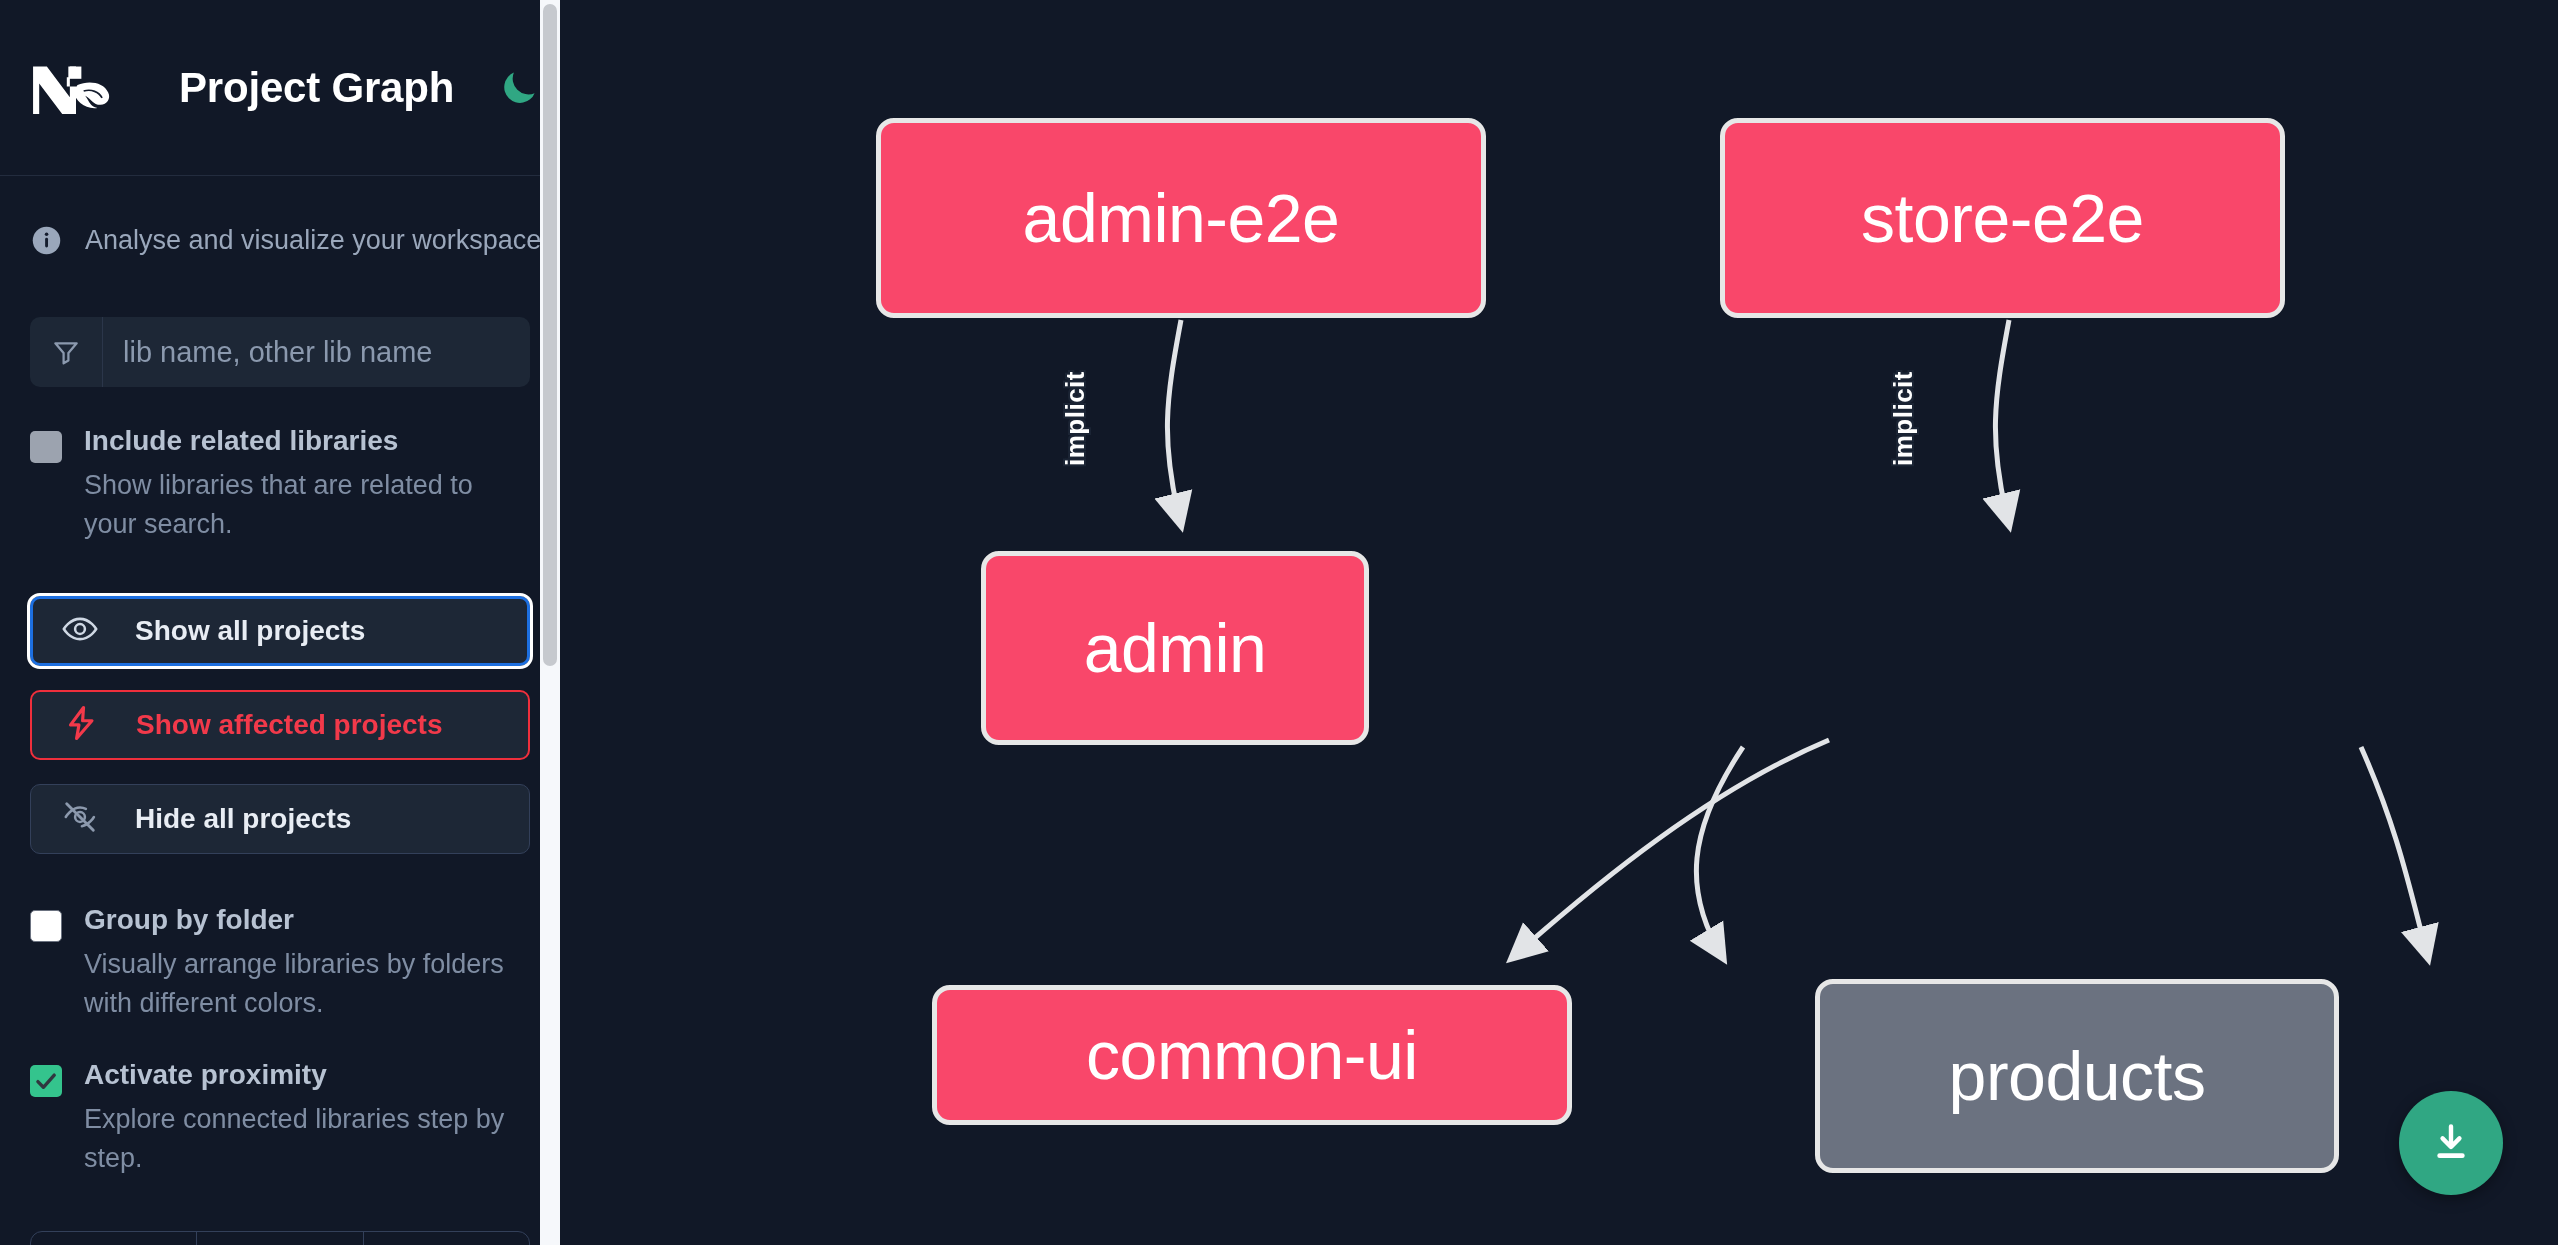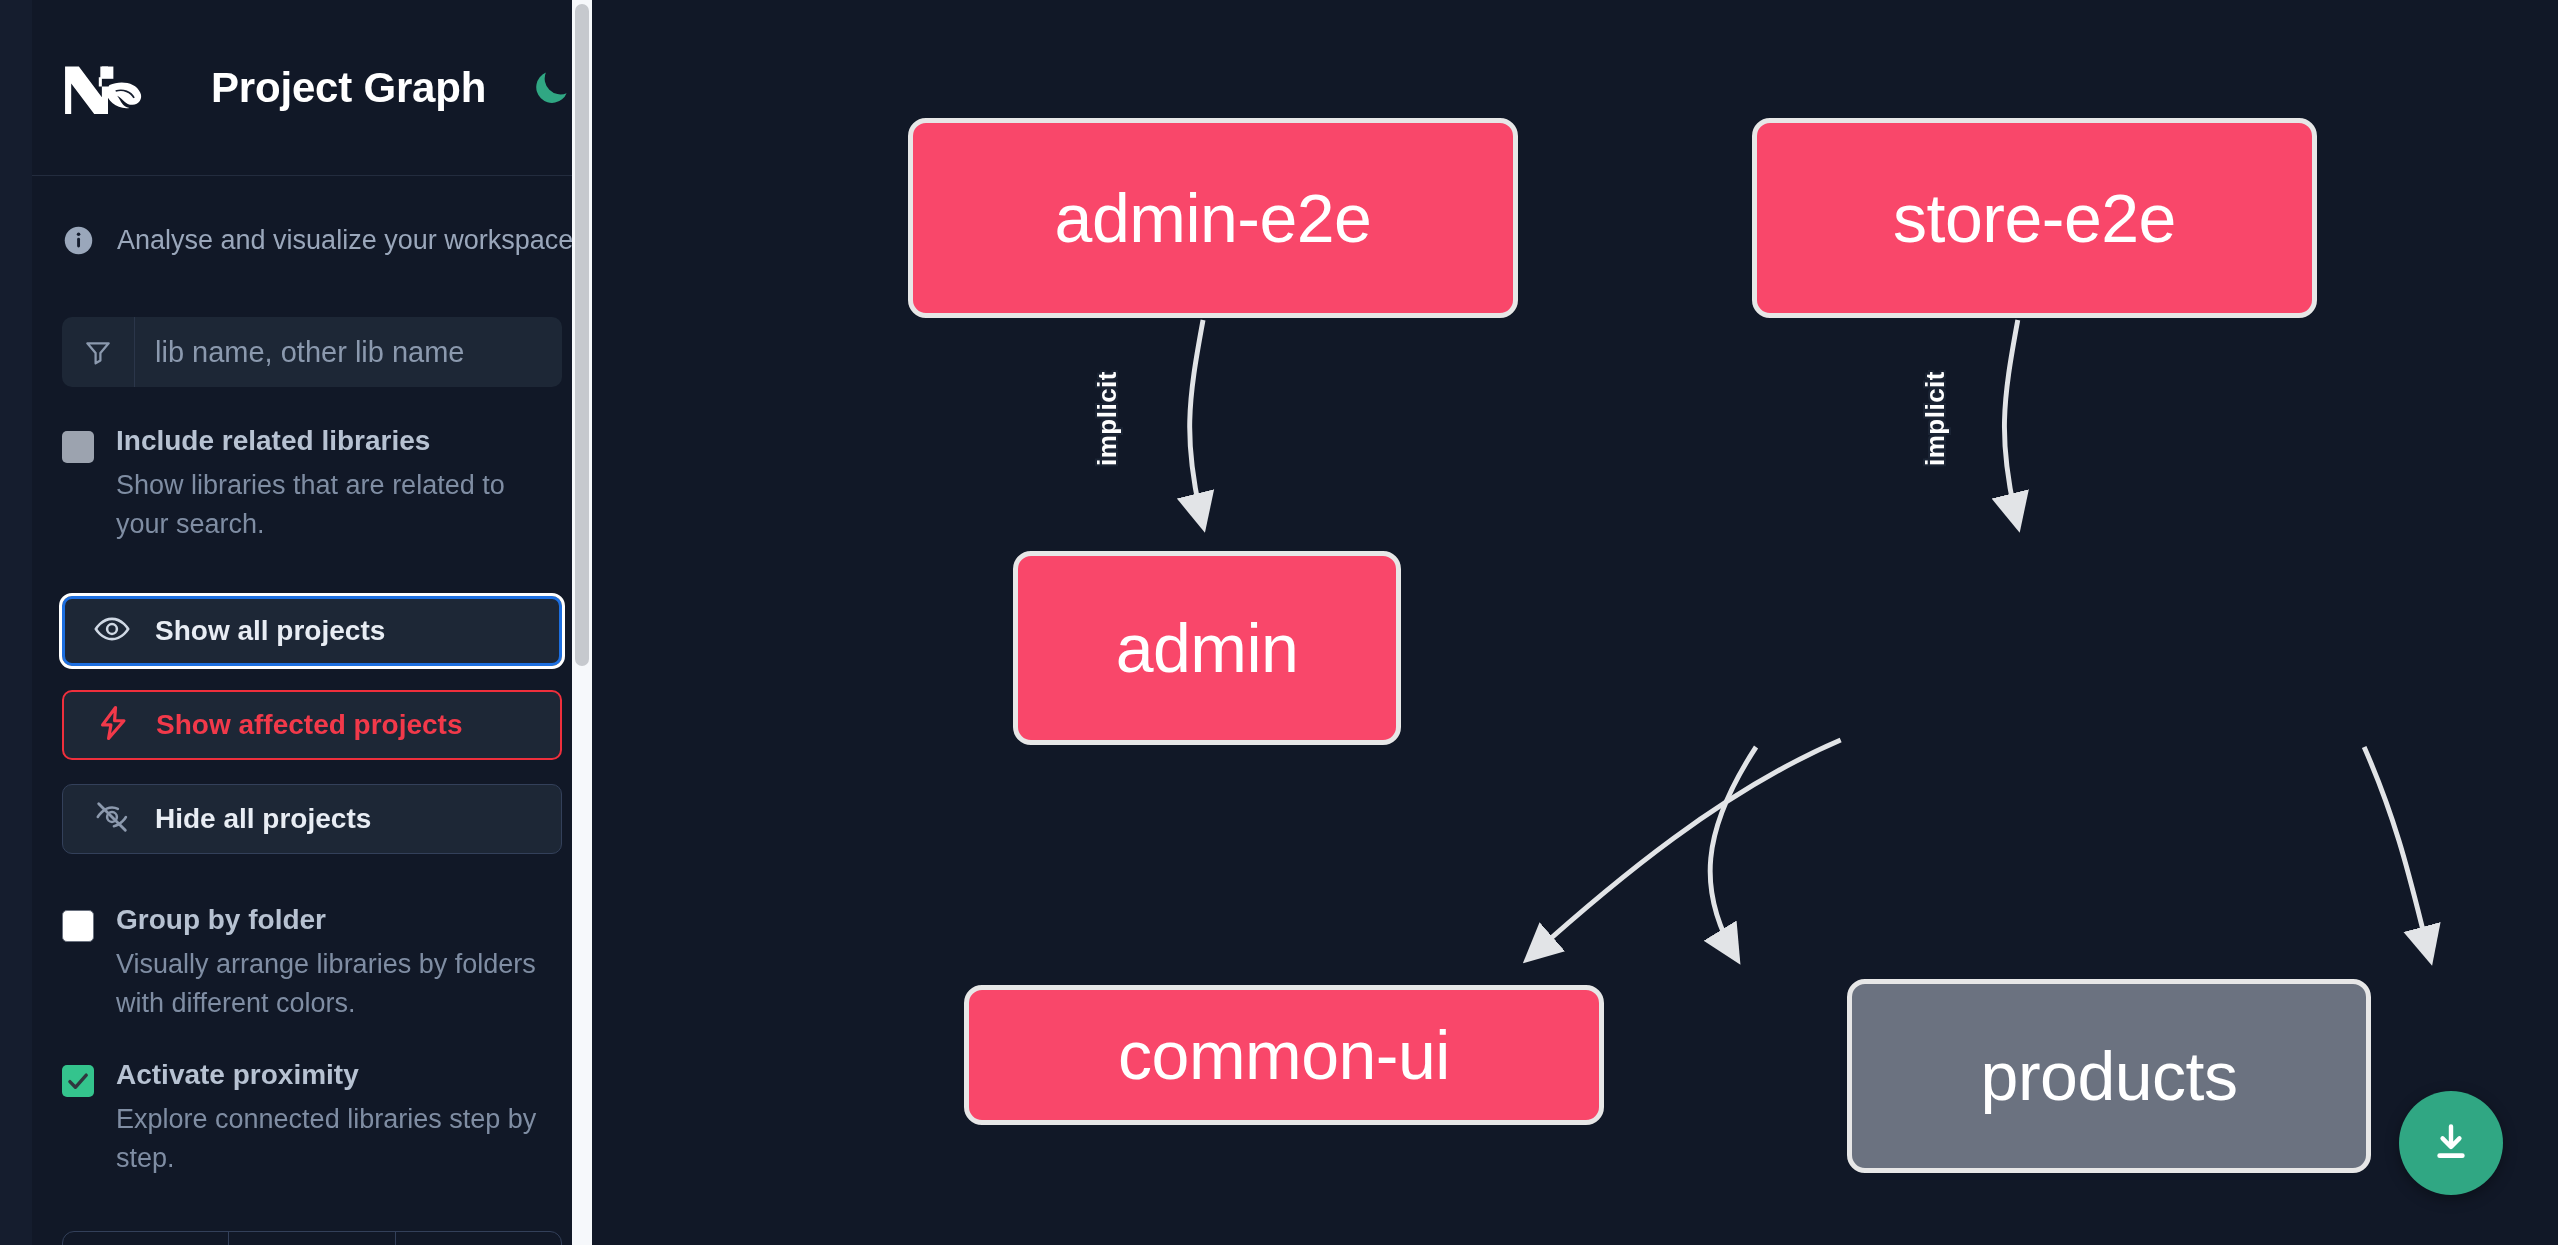--- a/index.html
+++ b/index.html
@@ -23,21 +23,20 @@
   }
 
   
   .sidebar {
     position: relative;
     width: 560px;
     height: 1245px;
     background: #151d2e;
     flex: 0 0 560px;
     overflow: hidden;
-    padding-left: 32px;
   }
   .sb-header {
     height: 176px;
     box-sizing: border-box;
     display: flex;
     align-items: center;
     padding: 0 30px;
     border-bottom: 1px solid #232c3e;
     background: #111827;
   }
@@ -151,21 +150,21 @@
 
   .btn {
     position: relative;
     height: 70px;
     margin-top: 24px;
     border-radius: 10px;
     box-sizing: border-box;
     display: flex;
     align-items: center;
     padding-left: 30px;
-    gap: 24px;
+    gap: 36px;
     cursor: pointer;
     background: #1d2736;
     border: 1px solid #33405a;
   }
   .btn-label { font-size: 28px; font-weight: 700; color: #e8edf4; white-space: nowrap; }
   .btn.focused {
     border: 3px solid #1d6fe0;
     outline: 3px solid #ffffff;
     outline-offset: 0px;
     padding-left: 28px;

